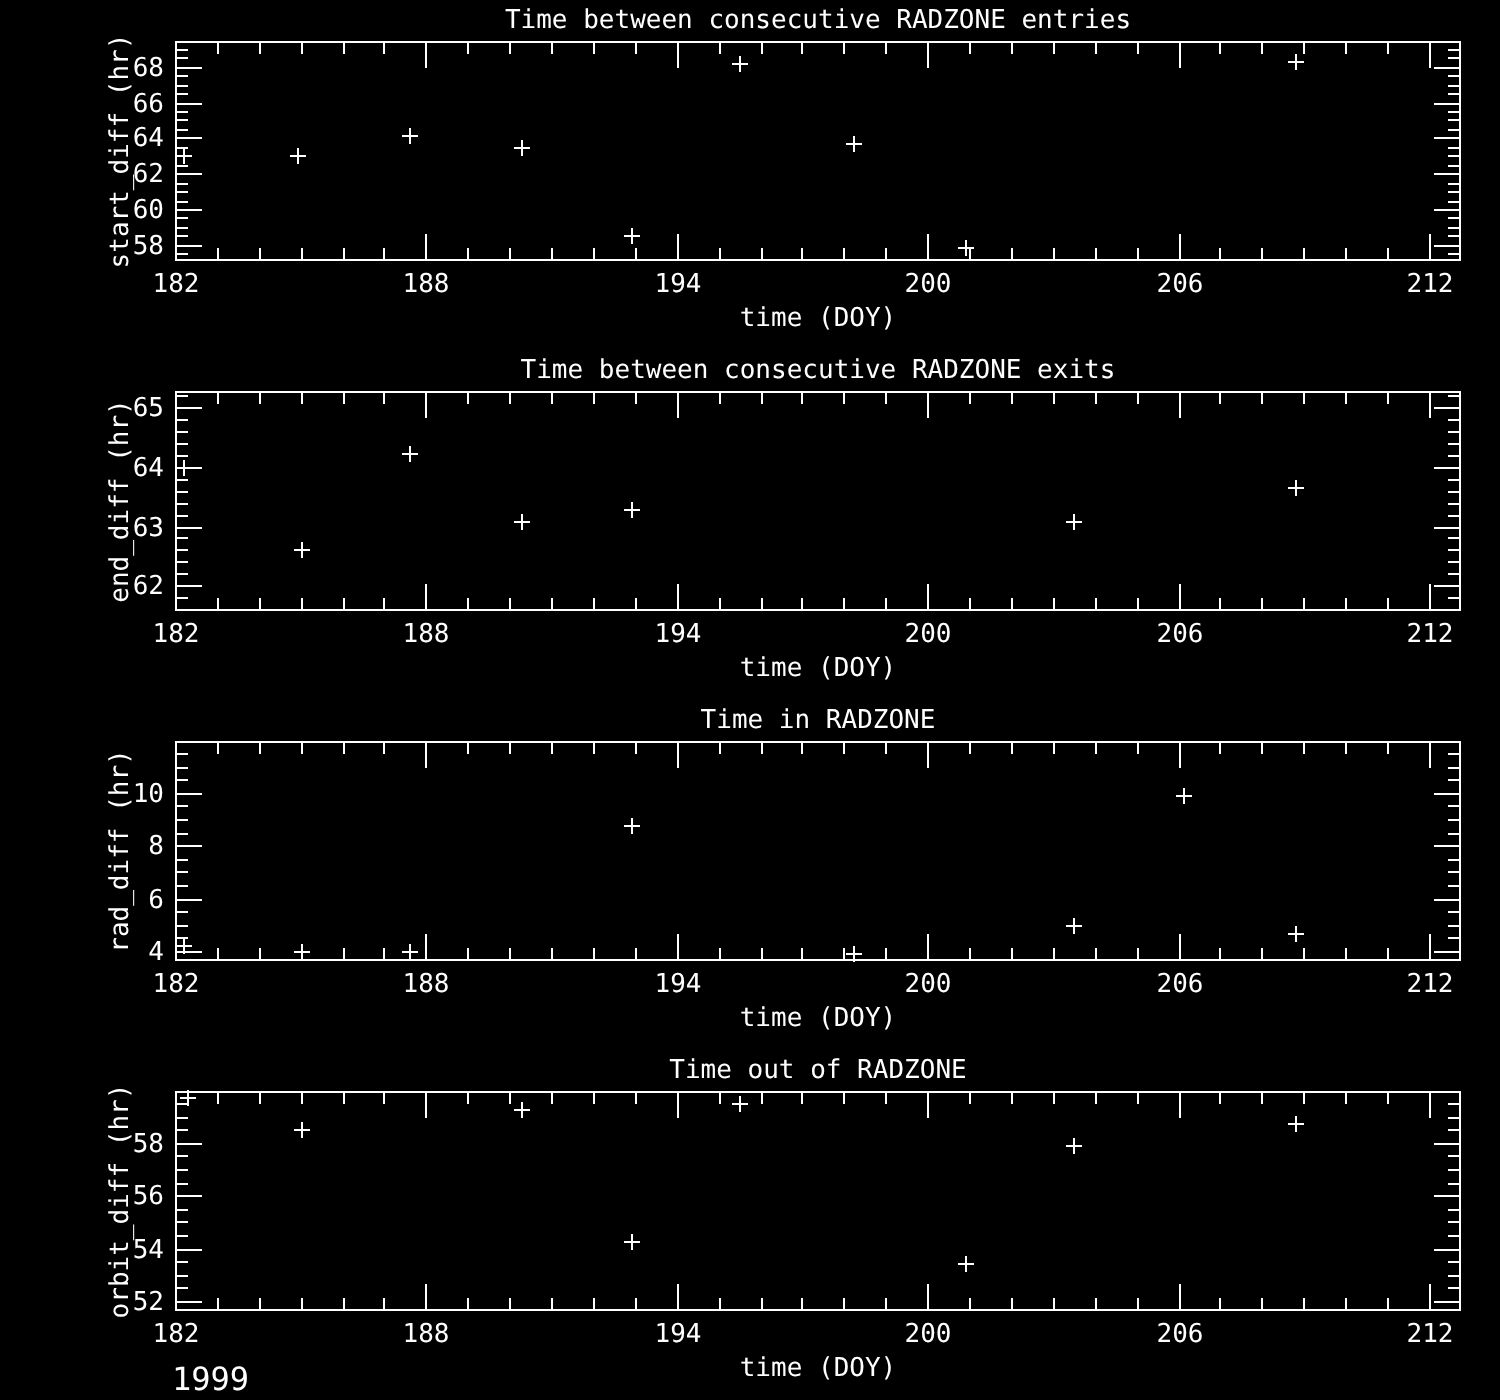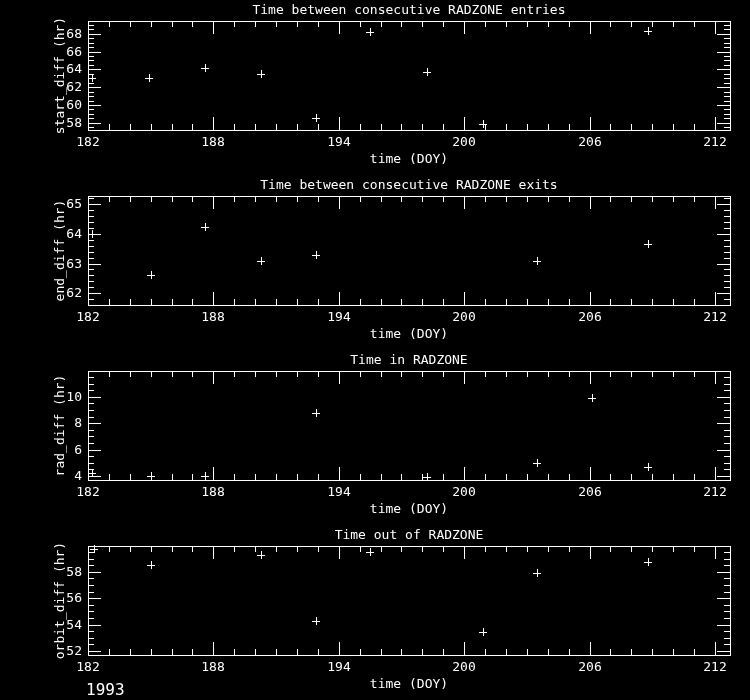--- a/index.html
+++ b/index.html
@@ -306,14 +306,14 @@
         <path d="M90 549H98M94 545V553" class="ln"></path>
         <path d="M147 565H155M151 561V569" class="ln"></path>
         <path d="M257 555H265M261 551V559" class="ln"></path>
         <path d="M312 621H320M316 617V625" class="ln"></path>
         <path d="M366 552H374M370 548V556" class="ln"></path>
         <path d="M479 632H487M483 628V636" class="ln"></path>
         <path d="M533 573H541M537 569V577" class="ln"></path>
         <path d="M644 562H652M648 558V566" class="ln"></path>
       </g>
     </svg>
-  <div id="year-label">1993</div>
+  <div id="year-label">1999</div>
 </div>
 
 </body></html>

